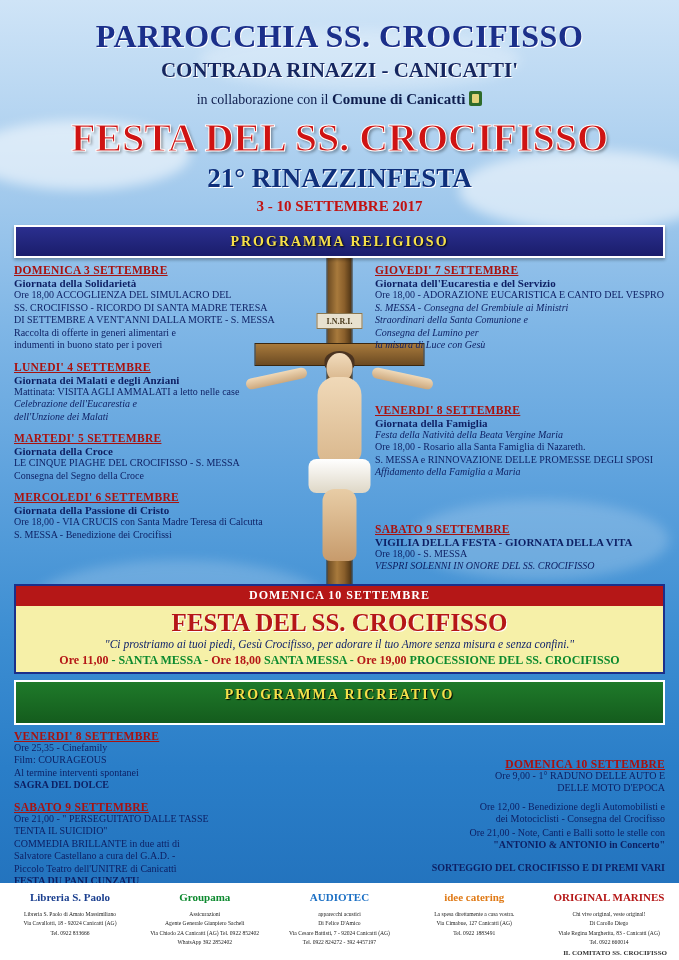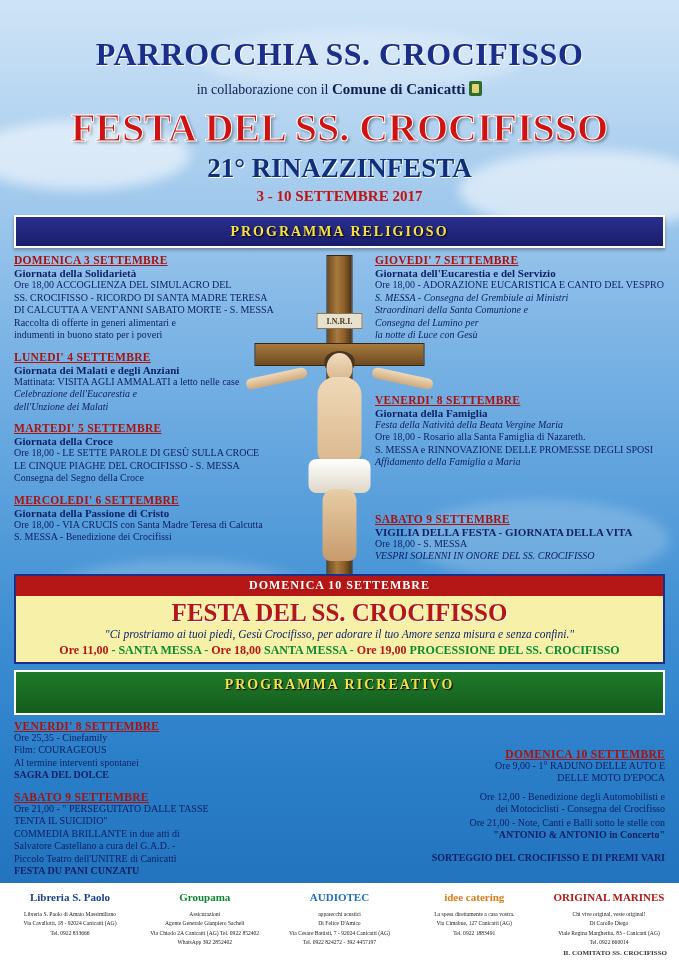--- a/index.html
+++ b/index.html
@@ -28,21 +28,21 @@
   .cloud.c1 { left: -30px; top: 120px; width: 220px; height: 70px; }
   .cloud.c2 { right: -40px; top: 150px; width: 260px; height: 80px; }
   .cloud.c3 { left: 30px; top: 560px; width: 300px; height: 90px; opacity: .35;}
   .cloud.c4 { right: 10px; top: 500px; width: 260px; height: 80px; opacity: .35;}
   .cloud.c5 { left: 200px; top: 30px; width: 320px; height: 60px; opacity: .5;}
 
   .header {
     position: relative;
     z-index: 5;
     text-align: center;
-    padding-top: 36px;
+    padding-top: 18px;
   }
   .title-main {
     font-family: "Liberation Serif", serif;
     font-weight: bold;
     font-size: 32px;
     color: #1b2f8a;
     letter-spacing: 0.5px;
     text-shadow: 1px 1px 0 #ffffff;
   }
   .title-sub {
@@ -346,57 +346,57 @@
       <div class="hair"></div>
       <div class="head"></div>
       <div class="torso"></div>
       <div class="cloth"></div>
       <div class="legs"></div>
     </div>
   </div>
 
   <div class="header">
     <div class="title-main">PARROCCHIA SS. CROCIFISSO</div>
+    <div class="title-sub">CONTRADA RINAZZI - CANICATTI'</div>
     <div class="collab">
       <span>in collaborazione con il </span><b>Comune di Canicattì</b><span class="comune-badge"></span>
     </div>
     <div class="festa-title">FESTA DEL SS. CROCIFISSO</div>
     <div class="rinazz">21° RINAZZINFESTA</div>
     <div class="dates">3 - 10 SETTEMBRE 2017</div>
   </div>
 
   <div class="banner">
     <span class="banner-text">PROGRAMMA  RELIGIOSO</span>
   </div>
 
   <div class="cols">
     <div class="col left">
 
       <div class="block">
         <div class="day-title">DOMENICA 3 SETTEMBRE</div>
         <div class="day-sub">Giornata della Solidarietà</div>
         <div class="line">Ore 18,00 ACCOGLIENZA DEL SIMULACRO DEL</div>
         <div class="line">SS. CROCIFISSO - RICORDO DI SANTA MADRE TERESA</div>
-        <div class="line">DI CALCUTTA A VENT'ANNI SABATO MORTE -  S. MESSA</div>
+        <div class="line">DI SETTEMBRE A VENT'ANNI DALLA MORTE -  S. MESSA</div>
         <div class="line">Raccolta di offerte in generi alimentari e</div>
         <div class="line">indumenti in buono stato per i poveri</div>
       </div>
 
       <div class="block">
         <div class="day-title">LUNEDI' 4 SETTEMBRE</div>
         <div class="day-sub">Giornata dei Malati e degli Anziani</div>
         <div class="line">Mattinata: VISITA AGLI AMMALATI a letto nelle case</div>
         <div class="line it">Celebrazione dell'Eucarestia e</div>
         <div class="line it">dell'Unzione dei Malati</div>
       </div>
 
       <div class="block">
         <div class="day-title">MARTEDI' 5 SETTEMBRE</div>
         <div class="day-sub">Giornata della Croce</div>
-        <div class="line">Ore 18,00 - LE SETTE PAROLE DI GESÙ SULLA CROCE</div>
         <div class="line">LE CINQUE PIAGHE DEL CROCIFISSO - S. MESSA</div>
         <div class="line">Consegna del Segno della Croce</div>
       </div>
 
       <div class="block">
         <div class="day-title">MERCOLEDI' 6 SETTEMBRE</div>
         <div class="day-sub">Giornata della Passione di Cristo</div>
         <div class="line">Ore 18,00 - VIA CRUCIS con Santa Madre Teresa di Calcutta</div>
         <div class="line">S. MESSA - Benedizione dei Crocifissi</div>
       </div>
@@ -405,21 +405,21 @@
 
     <div class="col right">
 
       <div class="block">
         <div class="day-title">GIOVEDI' 7 SETTEMBRE</div>
         <div class="day-sub">Giornata dell'Eucarestia e del Servizio</div>
         <div class="line">Ore 18,00 - ADORAZIONE EUCARISTICA E CANTO DEL VESPRO</div>
         <div class="line it">S. MESSA - Consegna del Grembiule ai Ministri</div>
         <div class="line it">Straordinari della Santa Comunione e</div>
         <div class="line it">Consegna del Lumino per</div>
-        <div class="line it">la notte di Luce con Gesù</div>
+        <div class="line it">la misura di Luce con Gesù</div>
       </div>
 
       <div class="block" style="margin-top:52px;">
         <div class="day-title">VENERDI' 8 SETTEMBRE</div>
         <div class="day-sub">Giornata della Famiglia</div>
         <div class="line it">Festa della Natività della Beata Vergine Maria</div>
         <div class="line">Ore 18,00 - Rosario alla Santa Famiglia di Nazareth.</div>
         <div class="line">S. MESSA e RINNOVAZIONE DELLE PROMESSE DEGLI SPOSI</div>
         <div class="line it">Affidamento della Famiglia a Maria</div>
       </div>

